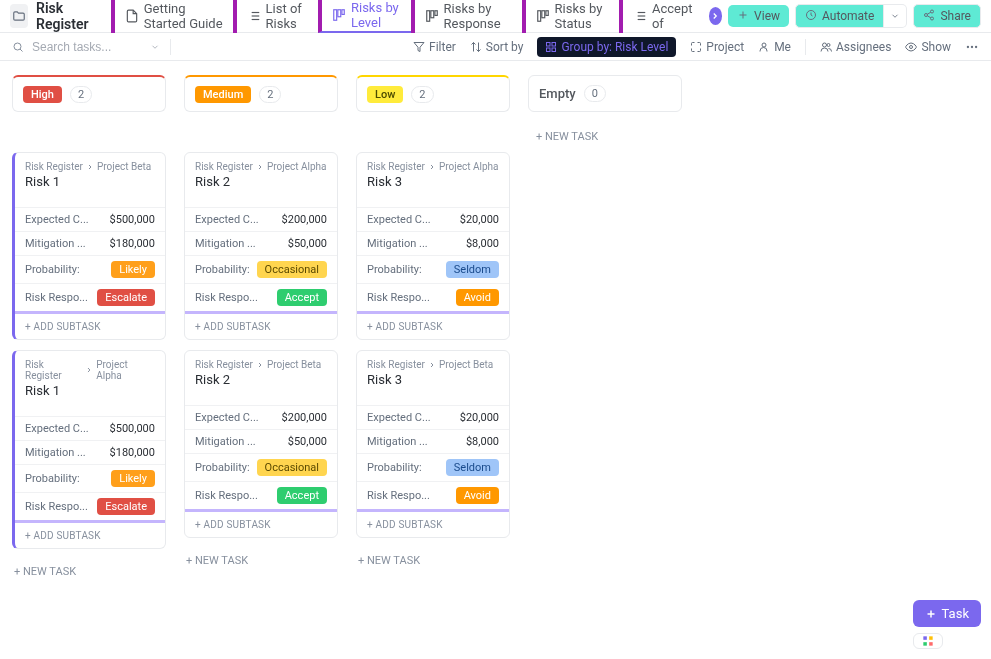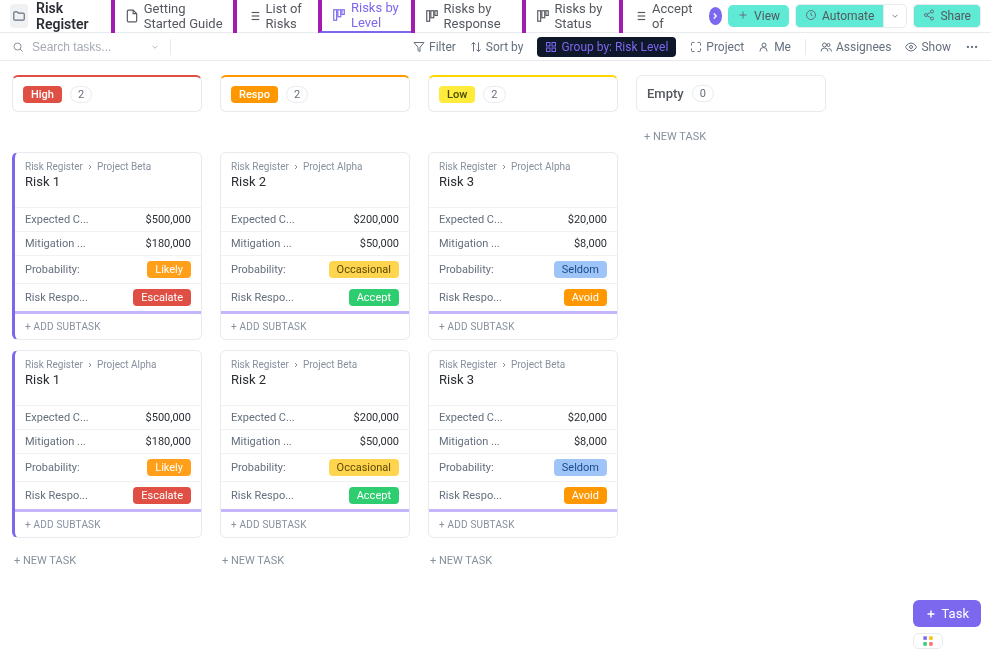--- a/index.html
+++ b/index.html
@@ -131,21 +131,21 @@
   .tool-divider {
     width: 1px; height: 16px; background: #e8eaed;
   }
   
   .board {
     display: flex;
     gap: 18px;
     padding: 14px 12px;
   }
   .column {
-    width: 190px;
+    width: 154px;
   }
   .col-header {
     background: #fff;
     border: 1px solid #e8eaed;
     border-radius: 6px;
     padding: 8px 10px;
     display: flex;
     align-items: center;
     gap: 8px;
     height: 37px;
@@ -531,21 +531,21 @@
       <div class="field-row">
         <span class="field-label">Risk Respo...</span>
         <span class="tag tag-escalate">Escalate</span>
       </div>
       <div class="add-subtask">+ ADD SUBTASK</div>
     </div>
         <div class="new-task-btn">+ NEW TASK</div>
       </div>
       <div class="column">
         <div class="col-header top-orange">
-    <span class="level-chip chip-medium">Respo</span>
+    <span class="level-chip chip-medium">Medium</span>
     <span class="count-badge">2</span>
   </div>
         <div style="height:30px"></div>
         <div class="card ">
       <div class="card-body">
         <div class="breadcrumb">
           <span>Risk Register</span>
           <svg width="8" height="8" viewBox="0 0 24 24" fill="none" stroke="#87909e" stroke-width="3">
                 <polyline points="9 18 15 12 9 6"></polyline>
               </svg>

